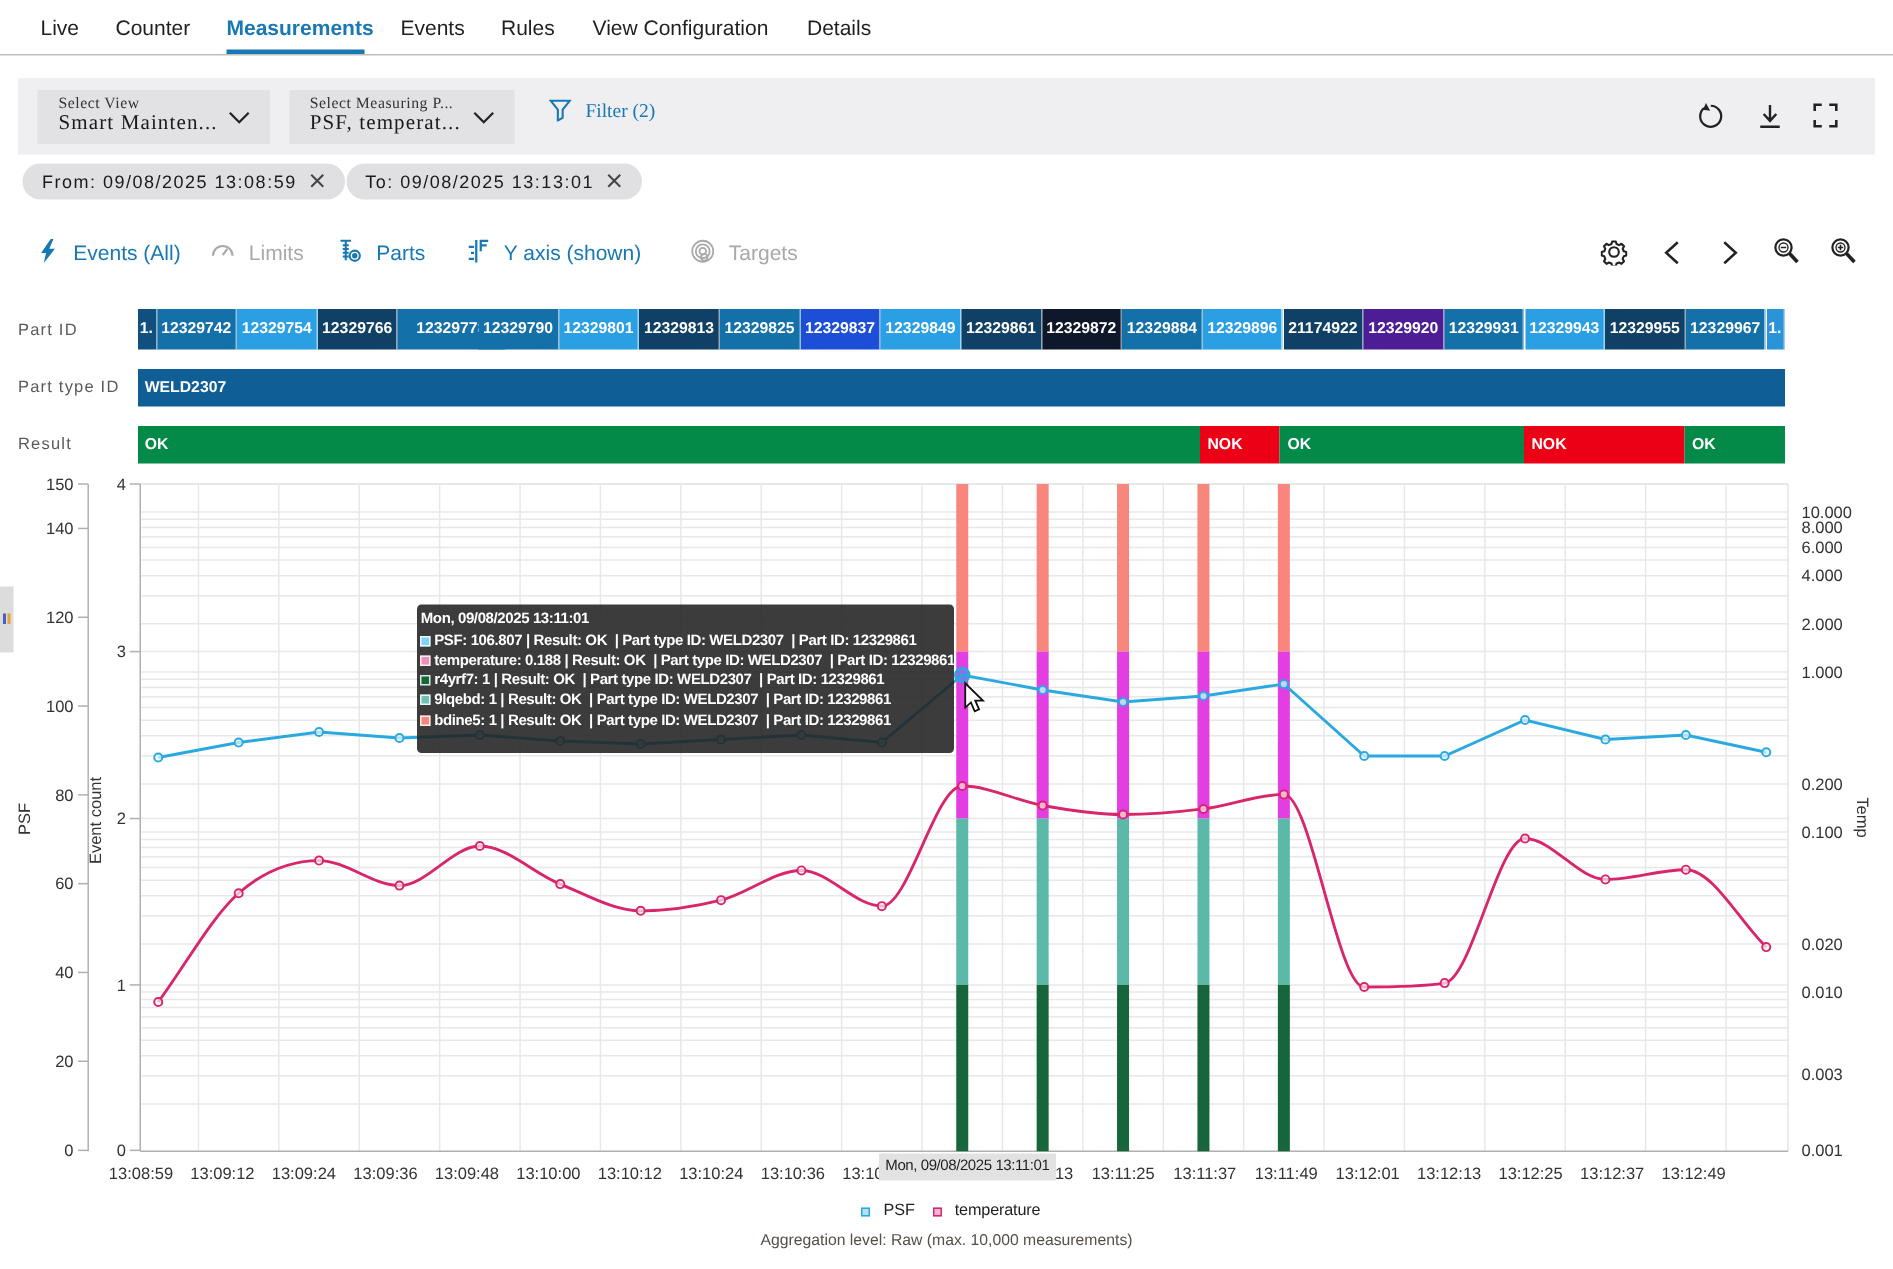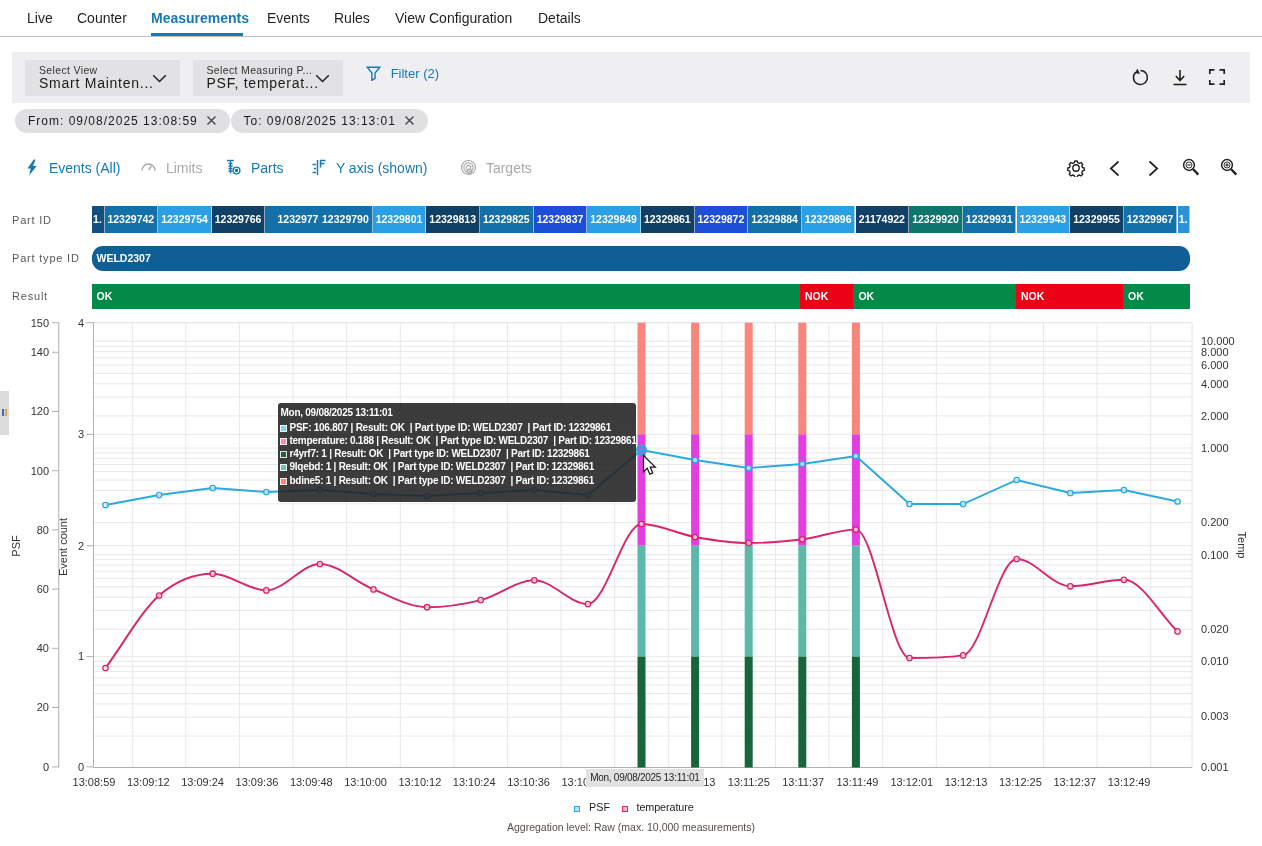--- a/index.html
+++ b/index.html
@@ -4,38 +4,38 @@
 * { margin:0; padding:0; box-sizing:border-box; }
 html,body { width:1262px; height:846px; overflow:hidden; background:#fff;
   font-family:"Liberation Sans", sans-serif; }
 .abs { position:absolute; }
 
 .nav { position:absolute; left:0; top:0; width:1262px; height:37px; background:#fff; border-bottom:1px solid #bfbfbf; }
 .nav a { position:absolute; top:10px; font-size:14px; color:#1f1f1f; text-decoration:none; white-space:nowrap; }
 .nav a.sel { color:#1878b4;font-weight:bold; }
 .nav .ul { position:absolute; top:33px; height:3px; background:#1878b4; }
 
-.toolbar { position:absolute; left:12px; top:52px; width:1238px; height:51px; background:#efeff1; }
+.toolbar { position:absolute; left:12px; top:52px; width:1238px; height:51px; background:#efeff1;font-family:Liberation Serif, serif; }
 .dd { position:absolute; top:8px; height:36px; background:#e2e2e4; }
 .dd .lbl { position:absolute; left:14px; top:4px; font-size:10.5px; letter-spacing:0.35px; color:#333; white-space:nowrap; }
 .dd .val { position:absolute; left:14px; top:15px; font-size:14px; letter-spacing:0.75px; color:#1a1a1a; white-space:nowrap; }
 .dd svg { position:absolute; right:13px; top:14px; }
 .filterw { position:absolute; left:354px; top:14px; height:26px; color:#1878b4; font-size:13px; }
 
 .chip { position:absolute; top:108.5px; height:24px; background:#e0e0e2; border-radius:12px; font-size:12px; letter-spacing:1px; color:#1a1a1a; line-height:24px; padding:0 13px; white-space:nowrap; }
 .chip svg { vertical-align:-1.5px; margin-left:8px; }
 
 .tgl { position:absolute; top:159px; height:19px; font-size:14px; white-space:nowrap; }
 .tgl svg { vertical-align:-3px; }
 .blue { color:#1878b4; }
 .gray { color:#a9a9a9; }
 
 .rowlbl { position:absolute; left:12px; font-size:11px; color:#5a5a5a; letter-spacing:0.8px; }
 .pc { position:absolute; top:206px; height:26.6px; color:#fff; font-size:10.5px; font-weight:bold; line-height:26.6px; text-align:center; overflow:hidden; border-right:1px solid rgba(255,255,255,0.55); }
-.ptype { position:absolute; left:91.5px; top:246.3px; width:1098.5px; height:24.7px; background:#0f5e96; color:#fff; font-size:10.5px; font-weight:bold; line-height:24.7px; padding-left:5px;border-radius:11px; }
+.ptype { position:absolute; left:91.5px; top:246.3px; width:1098.5px; height:24.7px; background:#0f5e96; color:#fff; font-size:10.5px; font-weight:bold; line-height:24.7px; padding-left:5px; }
 .rs { position:absolute; top:284.1px; height:25.4px; color:#fff; font-size:10.5px; font-weight:bold; line-height:25.4px; padding-left:5px; }
 
 .ax { font-size:11px; fill:#333; font-family:"Liberation Sans",sans-serif; }
 
 .tt { position:absolute; left:277.5px; top:402.5px; width:358.5px; height:99.5px; background:rgba(33,33,33,0.88); border-radius:3px; color:#fff; padding:2px 2px 0 2px; }
 .tt .ttt { font-size:10px; font-weight:bold; letter-spacing:-0.26px; margin:2px 0 4px 1px; white-space:nowrap; }
 .ttr { font-size:10px; font-weight:bold; letter-spacing:-0.26px; height:13.3px; white-space:nowrap; }
 .sq { display:inline-block; width:7px; height:7px; margin-right:3px; vertical-align:-1px; border:1px solid rgba(255,255,255,0.85); }
 .datebox { position:absolute; left:585.6px; top:769px; width:118.6px; height:17.5px; background:#e2e2e2; color:#1f1f1f; font-size:10px; letter-spacing:-0.28px; text-align:center; line-height:17.5px; white-space:nowrap; }
 .legend { position:absolute; left:574px; top:801px; font-size:10.8px; color:#1f1f1f; white-space:nowrap; }
@@ -166,25 +166,25 @@
 <div class="pc" style="left:158.2px;width:53.6px;background:#2b9fe4">12329754</div>
 <div class="pc" style="left:211.8px;width:53.6px;background:#114066">12329766</div>
 <div class="pc" style="left:265.4px;width:72px;background:#1470a8">12329778</div>
 <div class="pc" style="left:319.1px;width:53.6px;background:#1470a8">12329790</div>
 <div class="pc" style="left:372.7px;width:53.6px;background:#2b9fe4">12329801</div>
 <div class="pc" style="left:426.4px;width:53.6px;background:#114066">12329813</div>
 <div class="pc" style="left:480.0px;width:53.6px;background:#1470a8">12329825</div>
 <div class="pc" style="left:533.7px;width:53.6px;background:#1d4ed8">12329837</div>
 <div class="pc" style="left:587.3px;width:53.6px;background:#2b9fe4">12329849</div>
 <div class="pc" style="left:641.0px;width:53.6px;background:#114066">12329861</div>
-<div class="pc" style="left:694.6px;width:53.6px;background:#1d4ed8">12329872</div>
+<div class="pc" style="left:694.6px;width:53.6px;background:#0f172a">12329872</div>
 <div class="pc" style="left:748.3px;width:53.6px;background:#1470a8">12329884</div>
 <div class="pc" style="left:801.9px;width:53.6px;background:#2b9fe4">12329896</div>
 <div class="pc" style="left:855.6px;width:53.6px;background:#114066">21174922</div>
-<div class="pc" style="left:909.2px;width:53.6px;background:#0f766e">12329920</div>
+<div class="pc" style="left:909.2px;width:53.6px;background:#4c1d95">12329920</div>
 <div class="pc" style="left:962.9px;width:53.6px;background:#1470a8">12329931</div>
 <div class="pc" style="left:1016.5px;width:53.6px;background:#2b9fe4">12329943</div>
 <div class="pc" style="left:1070.2px;width:53.6px;background:#114066">12329955</div>
 <div class="pc" style="left:1123.8px;width:53.6px;background:#1470a8">12329967</div>
 <div class="pc" style="left:1177.5px;width:12.5px;background:#2b93d8">1.</div>
 <div class="ptype">WELD2307</div>
 <div class="rs" style="left:91.5px;width:708.5px;background:#048a48">OK</div>
 <div class="rs" style="left:800px;width:53.4px;background:#ec0016">NOK</div>
 <div class="rs" style="left:853.4px;width:162.6px;background:#048a48">OK</div>
 <div class="rs" style="left:1016px;width:107.0px;background:#ec0016">NOK</div>

